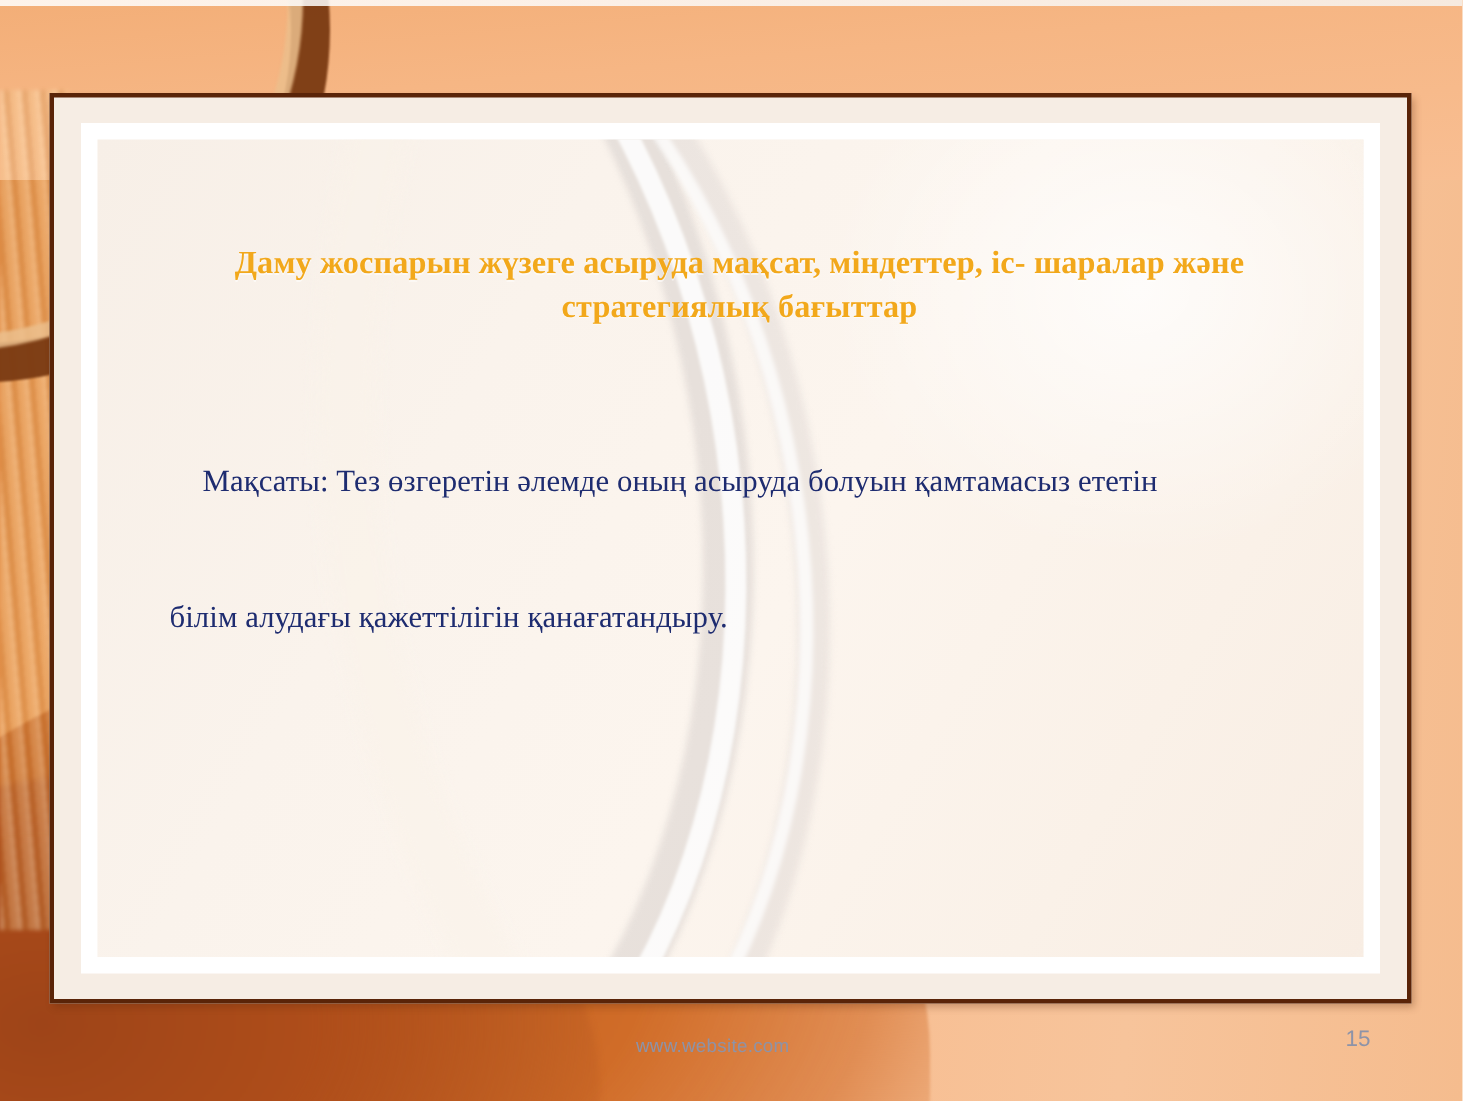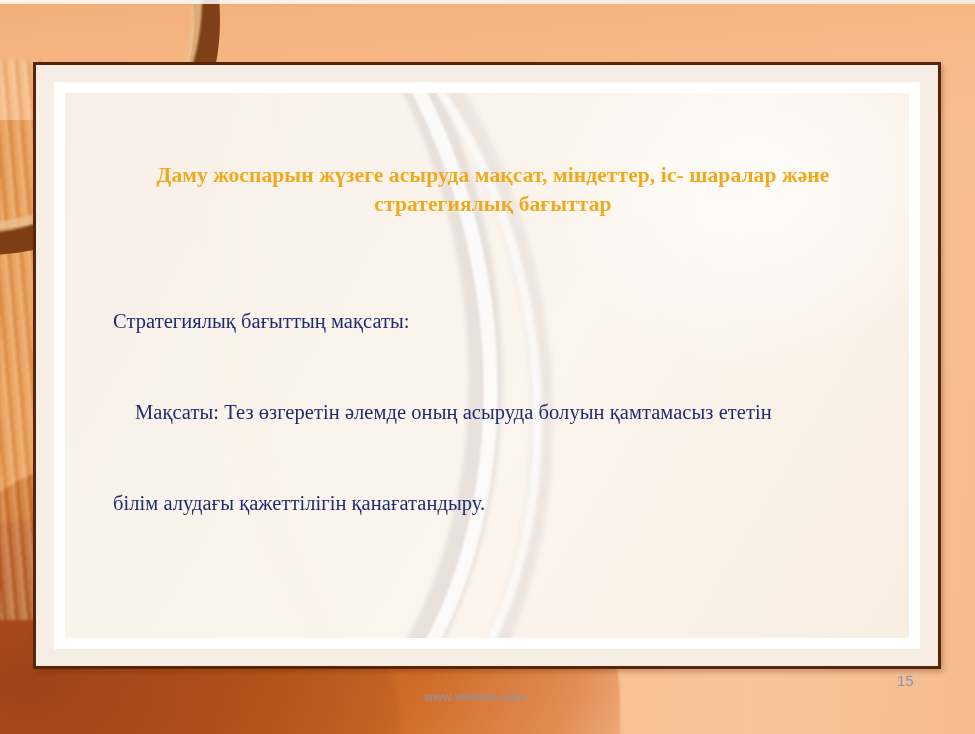--- a/index.html
+++ b/index.html
@@ -241,21 +241,21 @@
     left: 424px;
     top: 22px;
     color: #8D93A8;
     font-family: "Liberation Sans", sans-serif;
     font-size: 12.5px;
     letter-spacing: .2px;
   }
   .footer-page {
     position: absolute;
     left: 897px;
-    top: 4px;
+    top: 16px;
     color: #8D93A8;
     font-family: "Liberation Sans", sans-serif;
     font-size: 15px;
   }
 </style>
 </head>
 <body>
 
 <div class="slide">
 
@@ -279,21 +279,20 @@
       <div class="glow-tr"></div>
 
       <div class="content">
 
         <div class="title">
           <span class="ln">Даму жоспарын жүзеге асыруда мақсат, міндеттер, іс- шаралар және</span>
           <span class="ln">стратегиялық бағыттар</span>
         </div>
 
         <div class="body-text">
-          <span class="ln">Стратегиялық бағыттың мақсаты:</span>
           <span class="ln indent">Мақсаты: Тез өзгеретін әлемде оның асыруда болуын қамтамасыз ететін</span>
           <span class="ln">білім алудағы қажеттілігін қанағатандыру.</span>
           
           
           
           
           
           
           
         </div>

